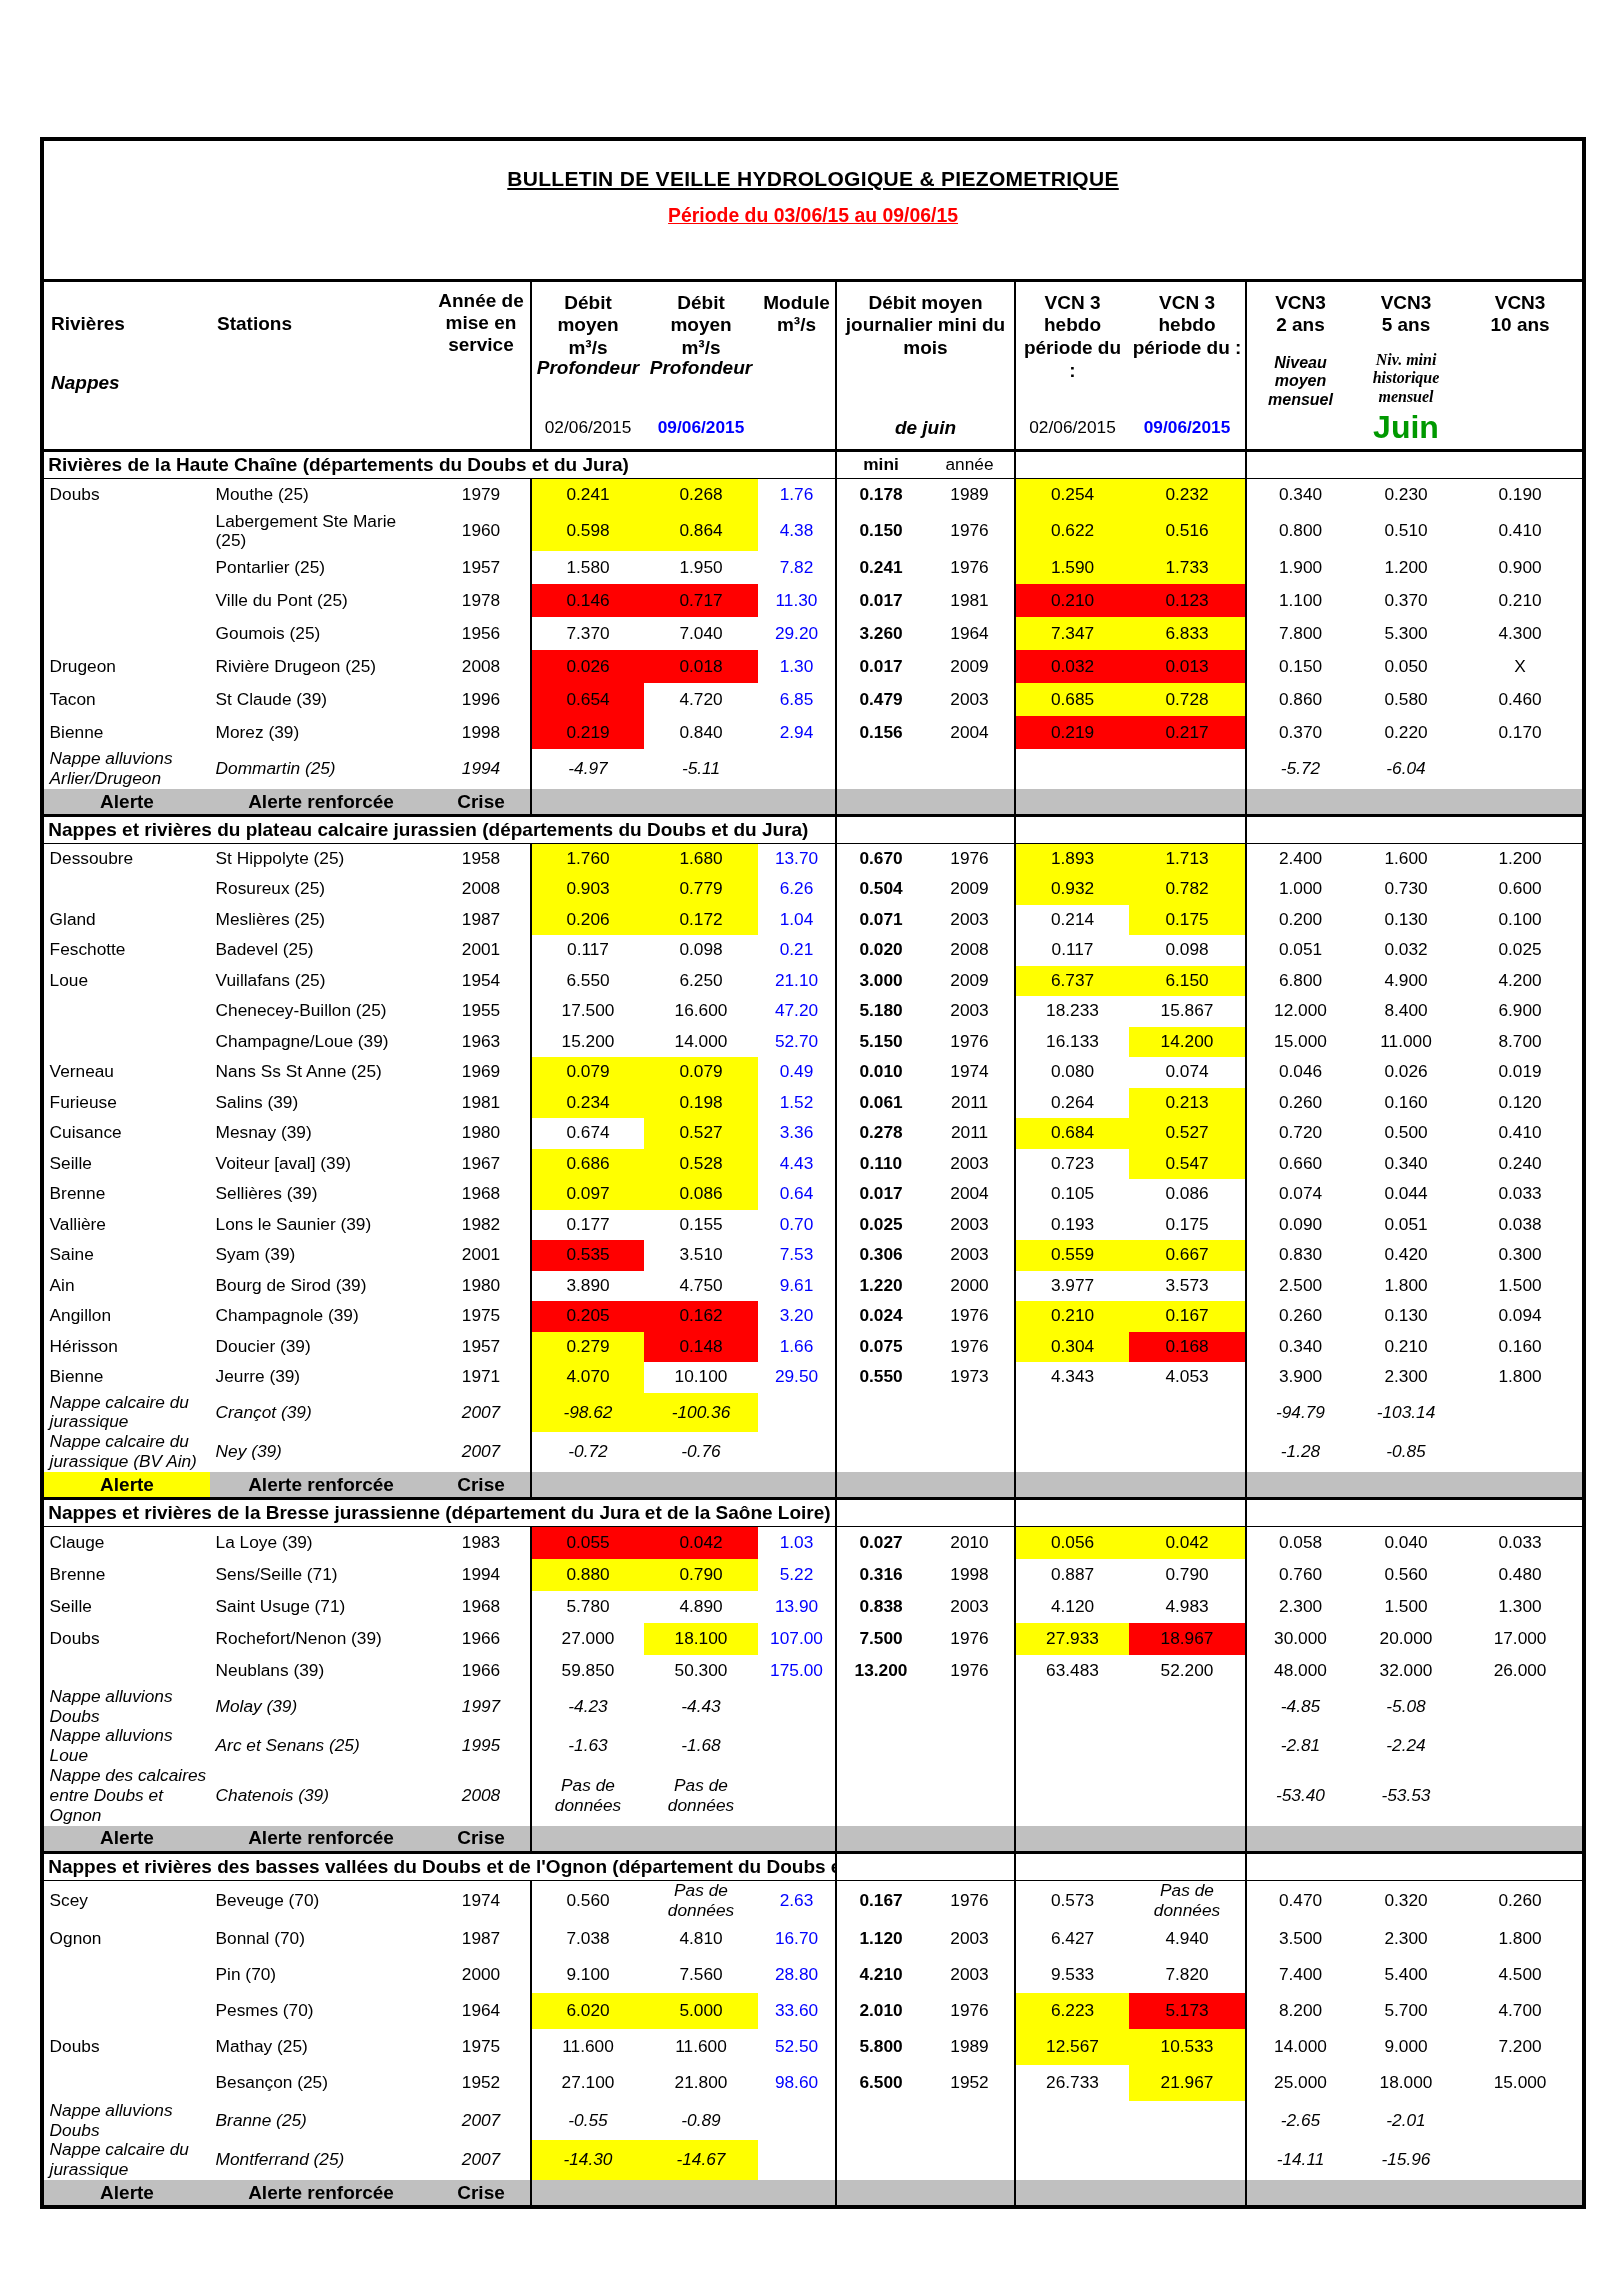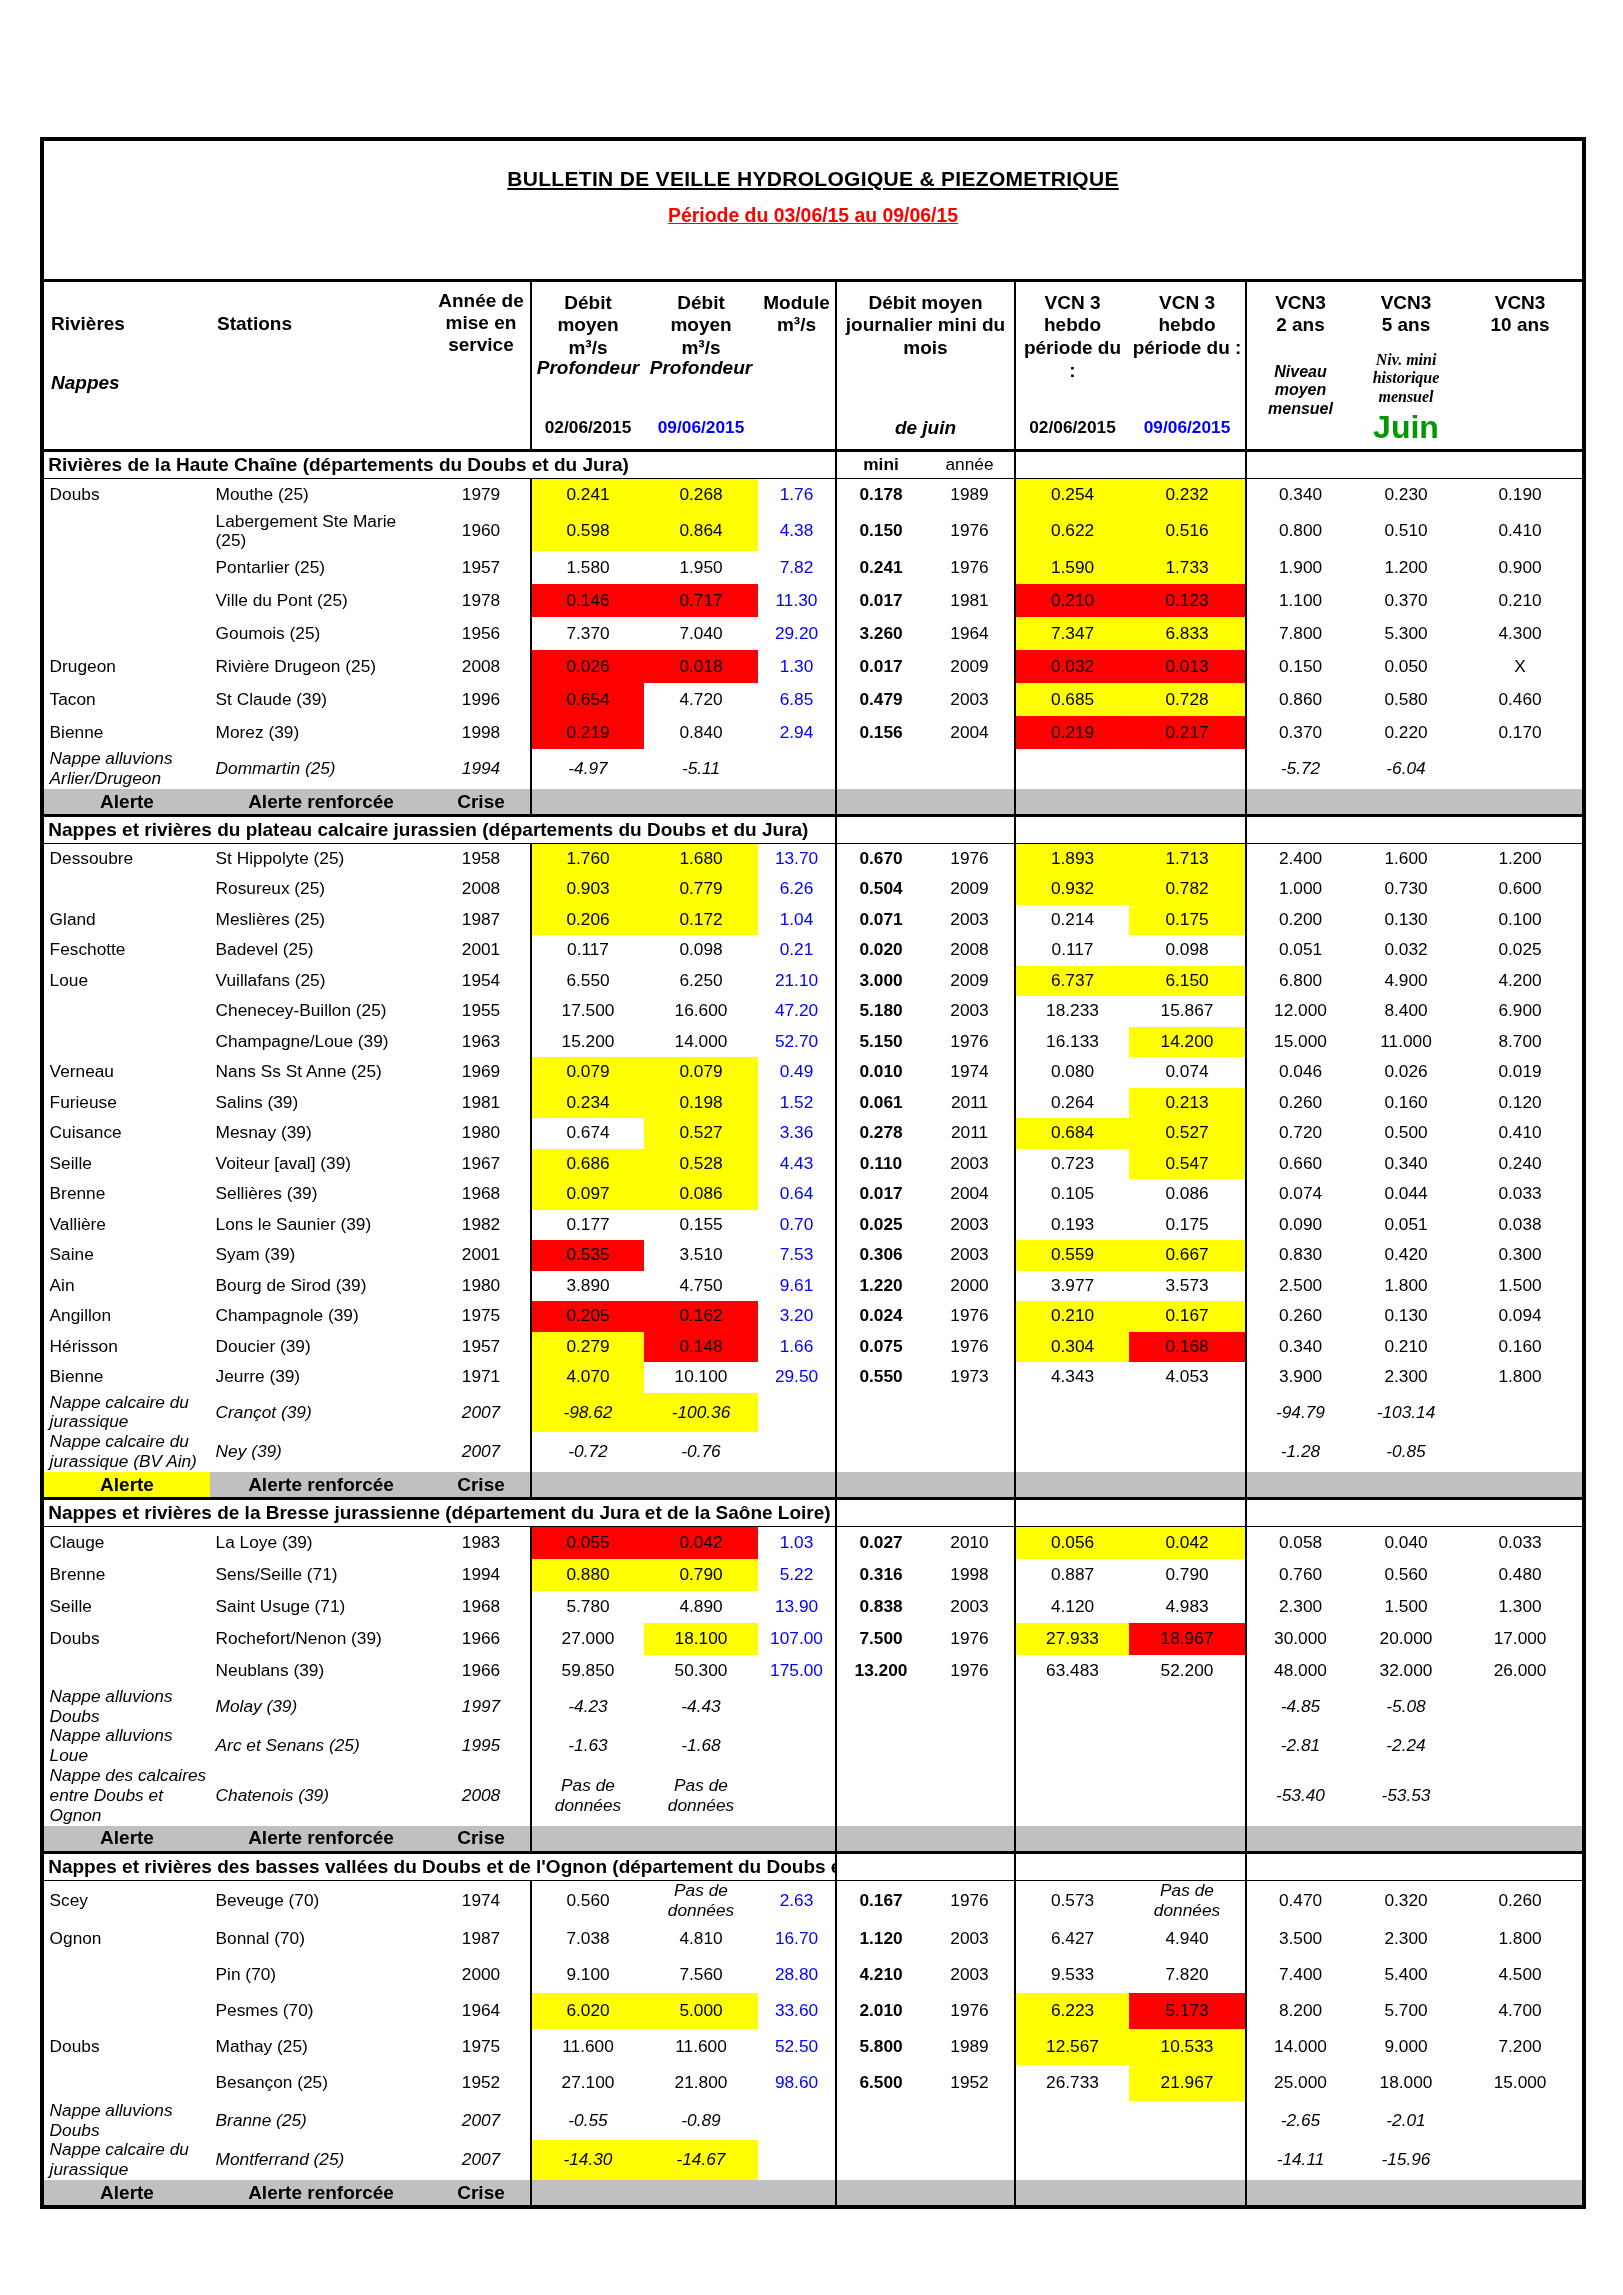--- a/index.html
+++ b/index.html
@@ -22,24 +22,24 @@
 
   
   tr.hdrRow td{height:167px;position:relative;vertical-align:top;font-weight:bold;font-size:19px;border-bottom:3.5px solid #000;}
   tr.hdrRow span{display:block;}
   .hRiv{position:absolute;top:30.5px;left:7px;}
   .hNap{position:absolute;top:90px;left:7px;font-style:italic;}
   .hSta{position:absolute;top:30.5px;left:7px;}
   .hAnn{position:absolute;top:8.3px;left:0;right:0;text-align:center;}
   .hTop{position:absolute;top:9.7px;left:0;right:0;text-align:center;line-height:1.2;padding:0 2.8px;}
   .hProf{position:absolute;top:75px;left:0;right:0;text-align:center;font-style:italic;}
-  .hDate{position:absolute;bottom:11px;left:0;right:0;text-align:center;font-weight:bold;font-size:17.3px;}
+  .hDate{position:absolute;bottom:11px;left:0;right:0;text-align:center;font-weight:normal;font-size:17.3px;}
   .hDateB{position:absolute;bottom:11px;left:0;right:0;text-align:center;font-weight:bold;font-size:17.3px;color:var(--blue,#0000FF);}
   .hDeJuin{position:absolute;bottom:9.7px;left:0;right:0;text-align:center;font-style:italic;}
-  .hNiv{position:absolute;top:81px;left:0;right:0;text-align:center;font-style:italic;font-size:16px;line-height:1.15;}
+  .hNiv{position:absolute;top:72px;left:0;right:0;text-align:center;font-style:italic;font-size:16px;line-height:1.15;}
   .hNiv5{top:69px;font-family:Liberation Serif, serif;}
   .hJuin{position:absolute;bottom:2.8px;left:0;right:0;text-align:center;font-size:32px;font-weight:bold;color:var(--green,#009900);}
 
   
   tr.band{height:28px;}
   tr.band td{border-bottom:1.4px solid #000;}
   .bandTitle{font-weight:bold;text-align:left;padding-left:4.2px;font-size:19px;white-space:nowrap;}
 
   
   tr.lg td{background:var(--legend,#C0C0C0);border-bottom:3.5px solid #000;font-weight:bold;font-size:19px;height:25px;}

